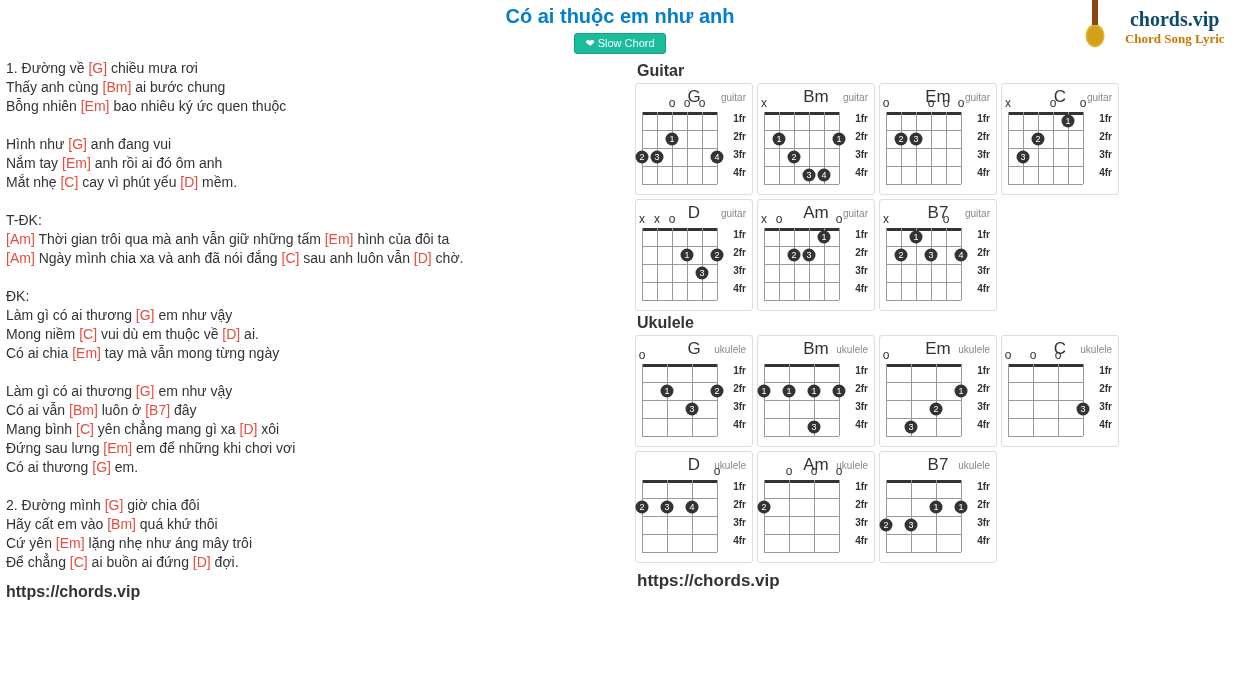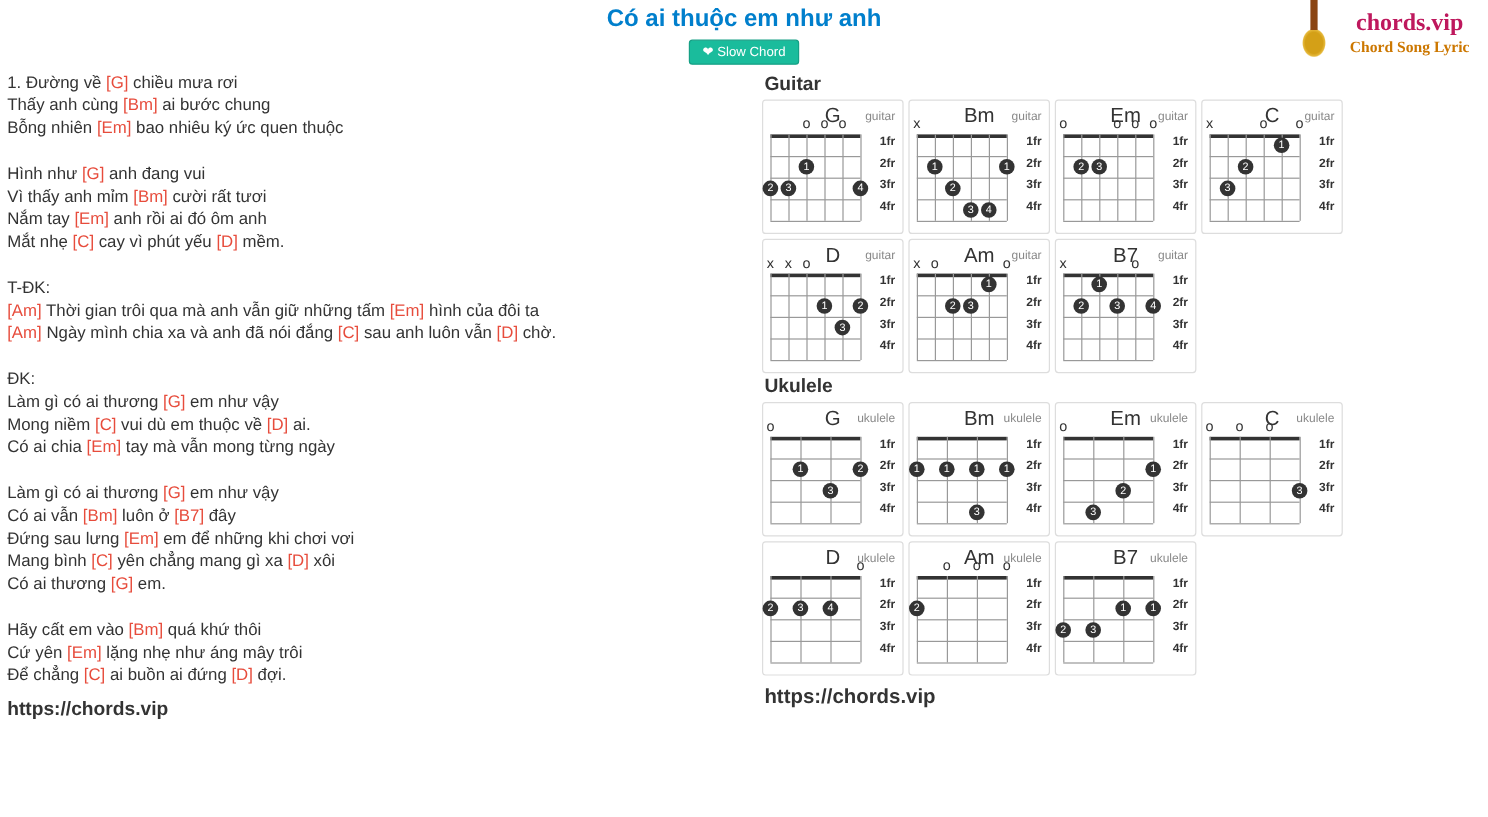--- a/index.html
+++ b/index.html
@@ -5,21 +5,21 @@
 * { margin: 0; padding: 0; box-sizing: border-box; }
 body { font-family: Arial, sans-serif; width: 1240px; height: 681px; background: #fff; color: #333; }
 .header { text-align: center; padding: 5px 0; position: relative; }
 .title { color: #007fcc; font-size: 20px; font-weight: bold; }
 .genre-badge { display: inline-block; background: #1abc9c; color: #fff; padding: 3px 10px; font-size: 11px; border-radius: 3px; margin-top: 5px; border: 1px solid #16a085; }
 .genre-badge::before { content: "❤ "; }
 .logo { position: absolute; right: 5px; top: 0; width: 175px; height: 60px; }
 .logo-guitar { width: 50px; height: 55px; background: radial-gradient(ellipse 18px 22px at 50% 65%, #d4a017 40%, #e5b83a 50%, transparent 55%); position: relative; display: inline-block; vertical-align: middle; }
 .logo-guitar::after { content: ""; position: absolute; width: 6px; height: 30px; background: #8b4513; top: -5px; left: 22px; }
 .logo-text { display: inline-block; vertical-align: middle; }
-.logo-text .t1 { font-family: 'Comic Sans MS', cursive; color: #be185d; font-size: 20px; font-weight: bold; text-shadow: 1px 1px 0 #fff; }
+.logo-text .t1 { font-family: 'Comic Sans MS', cursive; color: #0c4a6e; font-size: 20px; font-weight: bold; text-shadow: 1px 1px 0 #fff; }
 .logo-text .t2 { font-family: 'Comic Sans MS', cursive; color: #cc7700; font-size: 13px; font-weight: bold; text-shadow: 1px 1px 0 #fff; }
 .container { display: flex; padding: 0 6px; }
 .lyrics { width: 614px; font-size: 14px; line-height: 19px; }
 .chord { color: #e74c3c; }
 .footer-url { font-weight: bold; font-size: 16px; margin-top: 10px; }
 .chord-panel { width: 608px; margin-left: 8px; }
 .section-title { font-weight: bold; font-size: 16px; margin: 3px 0 3px 10px; }
 .chord-grid { display: flex; flex-wrap: wrap; gap: 4px; padding: 0 8px; }
 .chord-box { width: 118px; height: 112px; background: #fff; border: 1px solid #ddd; border-radius: 3px; position: relative; padding: 4px; }
 .chord-name { font-size: 17px; font-weight: normal; position: absolute; top: 3px; left: 0; right: 0; text-align: center; }
@@ -48,39 +48,39 @@
   </div>
 </div>
 
 <div class="container">
   <div class="lyrics" id="lyrics">
       <div>1. Đường về <span class="chord">[G]</span> chiều mưa rơi</div>
       <div>Thấy anh cùng <span class="chord">[Bm]</span> ai bước chung</div>
       <div>Bỗng nhiên <span class="chord">[Em]</span> bao nhiêu ký ức quen thuộc</div>
       <div>&nbsp;</div>
       <div>Hình như <span class="chord">[G]</span> anh đang vui</div>
-      <div>Vì thấy anh mỉm <span class="chord">[Bm]</span> cười rất tươi</div>
       <div>Nắm tay <span class="chord">[Em]</span> anh rồi ai đó ôm anh</div>
       <div>Mắt nhẹ <span class="chord">[C]</span> cay vì phút yếu <span class="chord">[D]</span> mềm.</div>
       <div>&nbsp;</div>
       <div>T-ĐK:</div>
       <div><span class="chord">[Am]</span> Thời gian trôi qua mà anh vẫn giữ những tấm <span class="chord">[Em]</span> hình của đôi ta</div>
       <div><span class="chord">[Am]</span> Ngày mình chia xa và anh đã nói đắng <span class="chord">[C]</span> sau anh luôn vẫn <span class="chord">[D]</span> chờ.</div>
       <div>&nbsp;</div>
       <div>ĐK:</div>
       <div>Làm gì có ai thương <span class="chord">[G]</span> em như vậy</div>
       <div>Mong niềm <span class="chord">[C]</span> vui dù em thuộc về <span class="chord">[D]</span> ai.</div>
       <div>Có ai chia <span class="chord">[Em]</span> tay mà vẫn mong từng ngày</div>
       <div>&nbsp;</div>
       <div>Làm gì có ai thương <span class="chord">[G]</span> em như vậy</div>
       <div>Có ai vẫn <span class="chord">[Bm]</span> luôn ở <span class="chord">[B7]</span> đây</div>
+      <div>Mang bình <span class="chord">[C]</span> yên chẳng mang gì xa <span class="chord">[D]</span> xôi</div>
       <div>Đứng sau lưng <span class="chord">[Em]</span> em để những khi chơi vơi</div>
-      <div>Mang bình <span class="chord">[C]</span> yên chẳng mang gì xa <span class="chord">[D]</span> xôi</div>
       <div>Có ai thương <span class="chord">[G]</span> em.</div>
       <div>&nbsp;</div>
+      <div>2. Đường mình <span class="chord">[G]</span> giờ chia đôi</div>
       <div>Hãy cất em vào <span class="chord">[Bm]</span> quá khứ thôi</div>
       <div>Cứ yên <span class="chord">[Em]</span> lặng nhẹ như áng mây trôi</div>
       <div>Để chẳng <span class="chord">[C]</span> ai buồn ai đứng <span class="chord">[D]</span> đợi.</div>
       <div class="footer-url">https://chords.vip</div>
     </div>
   <div class="chord-panel" id="chord-panel">
       <div class="section-title">Guitar</div>
       <div class="chord-grid">
         <div class="chord-box">
           <div class="chord-name">G</div>

